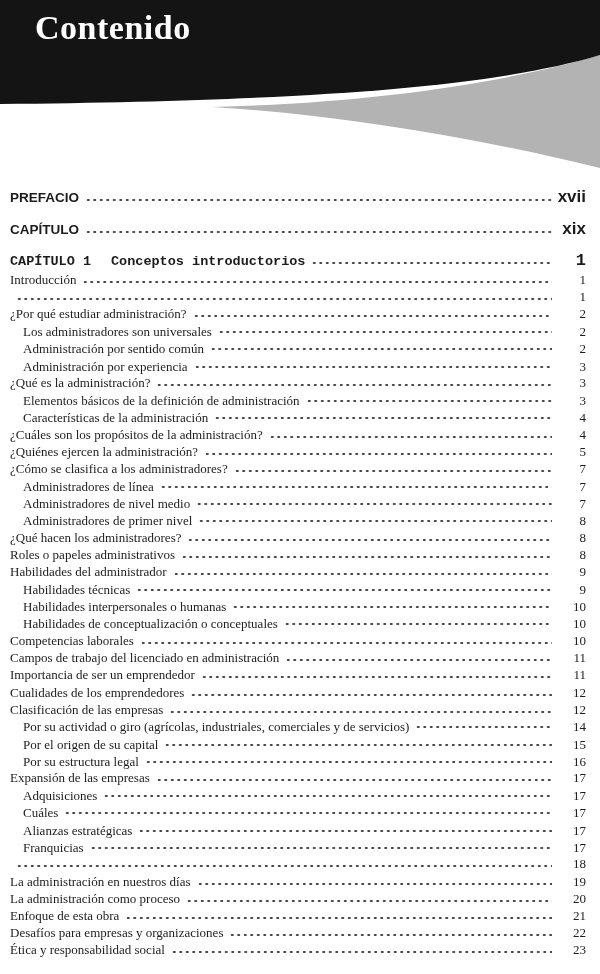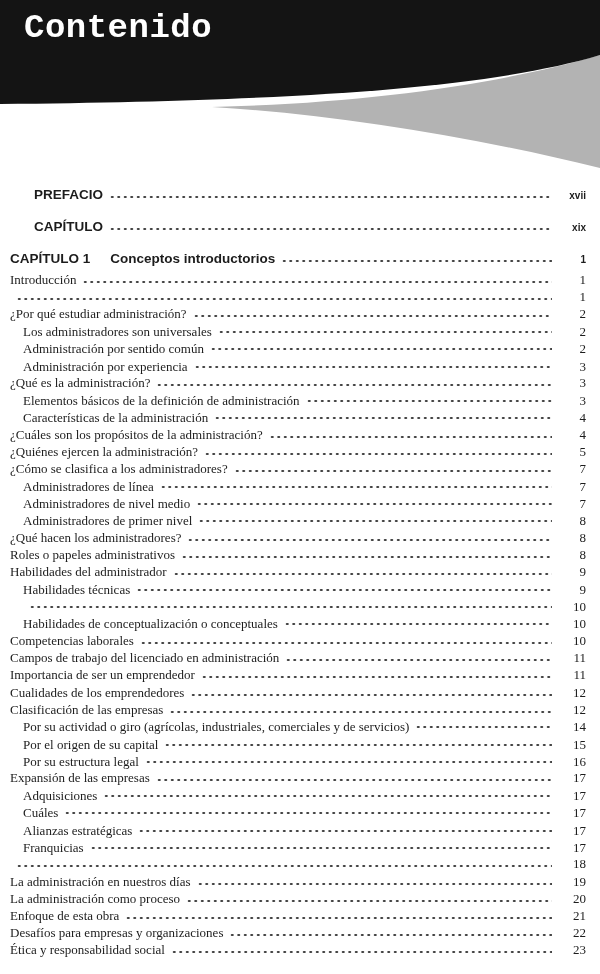--- a/index.html
+++ b/index.html
@@ -8,56 +8,56 @@
     width:600px; height:974px;
     position:relative; overflow:hidden;
     font-family:"Liberation Serif", serif;
     color:#1c1c1c;
   }
 
   
   .banner { position:relative; width:600px; height:175px; }
   .banner svg { display:block; }
   .banner-title {
-    position:absolute; left:24px; top:9px;
-    font-family:Liberation Mono, monospace;
+    position:absolute; left:35px; top:9px;
+    font-family:Liberation Serif, serif;
     font-weight:bold; font-size:34px; letter-spacing:.5px;
     color:#ffffff;
   }
 
   
   .toc { padding:12px 14px 0 10px; }
   .row { display:flex; align-items:baseline; }
   .label { white-space:nowrap; }
 
   .front-row {
     font-family:"Liberation Sans", sans-serif;
     font-weight:bold; font-size:13.5px;
-    height:18px; margin-bottom:14px;margin-left:24px;
+    height:18px; margin-bottom:14px;
   }
   .chapter-row {
-    font-family:Liberation Sans, sans-serif;
+    font-family:Liberation Mono, monospace;
     font-weight:bold; font-size:13.5px;
     height:18px; margin-bottom:3px;
   }
   .chapter-title { margin-left:20px; white-space:nowrap; }
 
   .entry-row { font-size:13px; height:17.2px; }
   .entry-row.indent { padding-left:13px;align-items:center; }
 
   .dots {
     flex:1; height:4px; margin:0 4px 0 6px;
     background-image: radial-gradient(circle, #3c3c3c 1px, transparent 1.35px);
     background-size:6.5px 4px;
     background-repeat:repeat-x;
     background-position:0 100%;
     min-width:10px;
   }
   .page { min-width:30px; text-align:right; white-space:nowrap; }
-  .front-row .page, .chapter-row .page { font-size:10px; }
+  .front-row .page, .chapter-row .page { font-size:17px; }
 </style>
 </head>
 <body>
 
 <div class="banner">
   <svg width="600" height="175" viewBox="0 0 600 175">
     <path d="M212,107 C370,103 500,84 600,55 L600,168 C470,136 330,114 212,107 Z" fill="#b3b3b3"></path>
     <path d="M0,0 L600,0 L600,55 C490,88 300,101 0,104 Z" fill="#141414"></path>
   </svg>
   <div class="banner-title">Contenido</div>
@@ -174,20 +174,21 @@
         <span class="label">Habilidades del administrador</span>
         <span class="dots"></span>
         <span class="page">9</span>
       </div>
       <div class="row entry-row indent">
         <span class="label">Habilidades técnicas</span>
         <span class="dots"></span>
         <span class="page">9</span>
       </div>
       <div class="row entry-row indent">
+        <span class="label">Habilidades interpersonales o humanas</span>
         <span class="dots"></span>
         <span class="page">10</span>
       </div>
       <div class="row entry-row indent">
         <span class="label">Habilidades de conceptualización o conceptuales</span>
         <span class="dots"></span>
         <span class="page">10</span>
       </div>
       <div class="row entry-row">
         <span class="label">Competencias laborales</span>

